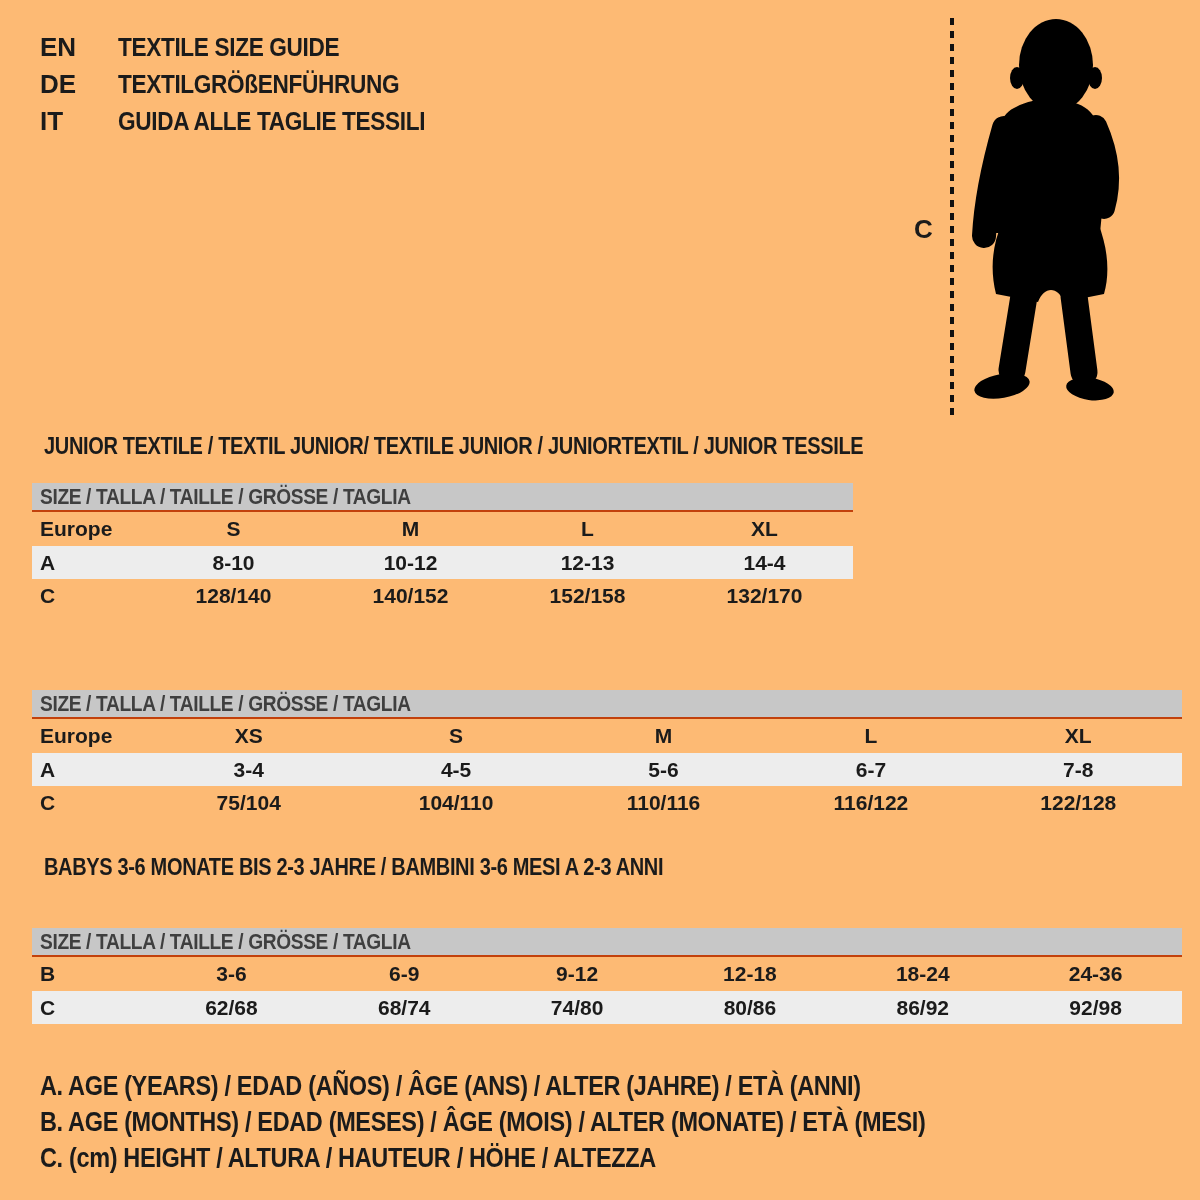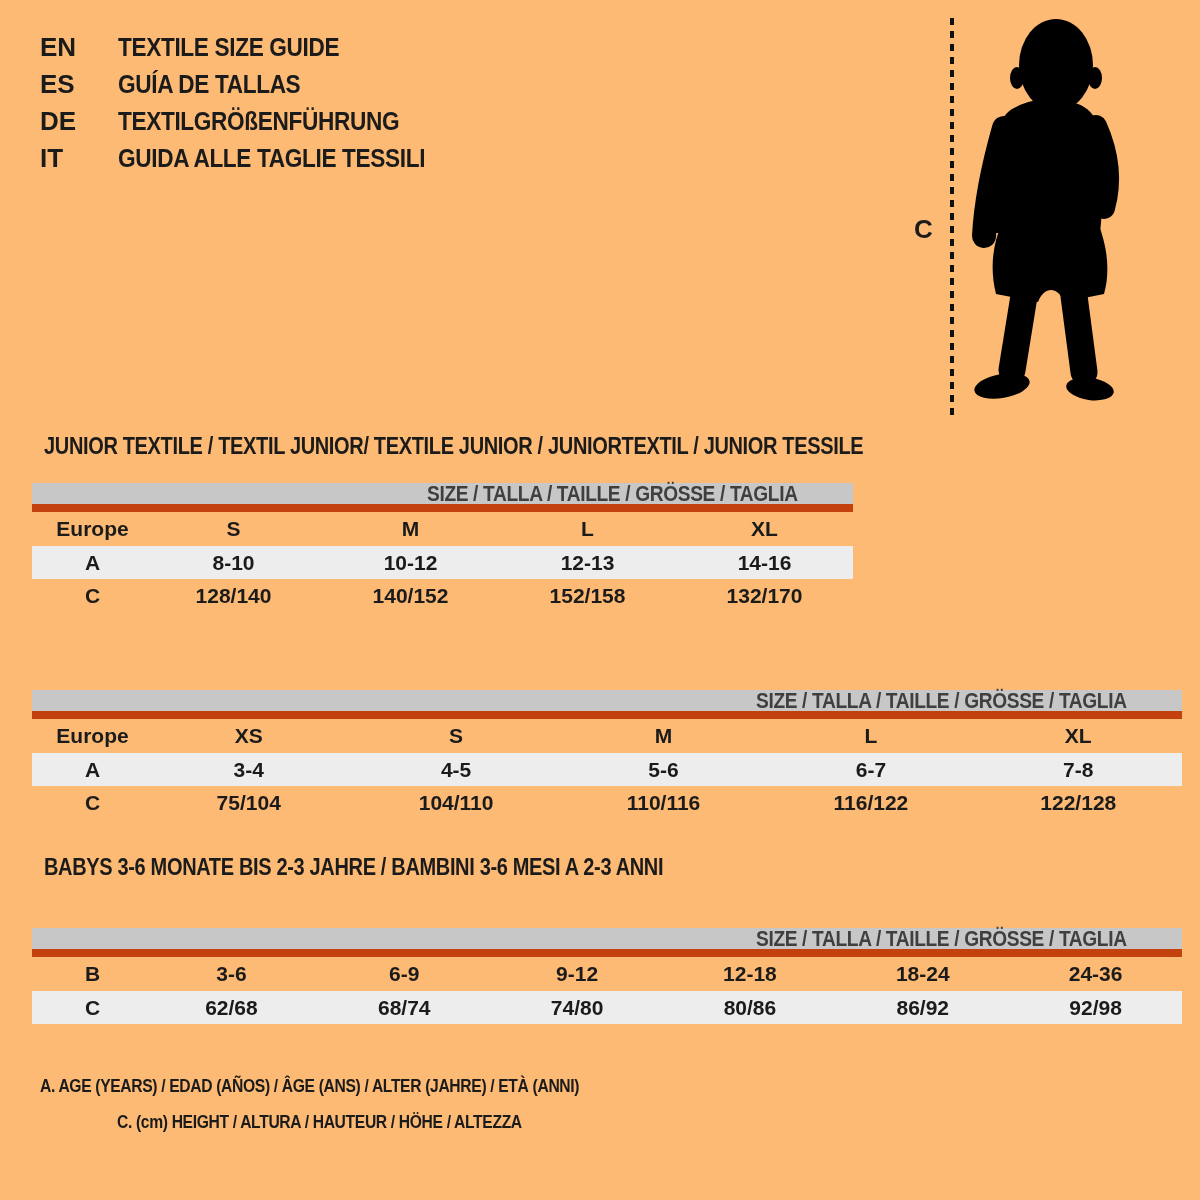--- a/index.html
+++ b/index.html
@@ -23,47 +23,43 @@
   .sec-title{position:absolute;left:44px;font-size:23px;font-weight:bold;line-height:26px;}
   .t-junior{top:433px;}
   .t-children{top:640px;}
   .t-babies{top:850px;line-height:34px;}
   .sub{font-size:0.62em;vertical-align:-0.22em;}
   
   .stable{position:absolute;font-size:21px;font-weight:bold;}
   .tbl-junior{left:32px;top:483px;width:821px;}
   .tbl-children{left:32px;top:690px;width:1150px;}
   .tbl-babies{left:32px;top:928px;width:1150px;}
-  .size-bar{height:29px;background:#c7c7c7;border-bottom:8px solid #c2410c;
+  .size-bar{height:29px;background:#c7c7c7;border-bottom:2px solid #c2410c;
     box-sizing:border-box;display:flex;align-items:center;padding-left:8px;
-    font-size:22px;color:#3f3f3f;justify-content:flex-end;}
+    font-size:22px;color:#3f3f3f;}
   .trow{display:grid;align-items:center;height:33px;}
   .trow.first{height:34px;}
   .cols-4{grid-template-columns:113px repeat(4,1fr);}
   .cols-5{grid-template-columns:113px repeat(5,1fr);}
   .cols-6{grid-template-columns:113px repeat(6,1fr);}
-  .lab{padding-left:8px;text-align:center;}
+  .lab{padding-left:8px;text-align:left;}
   .val{text-align:center;}
   .alt{background:#ededed;}
   
-  .legend{position:absolute;left:40px;top:1068px;font-size:18px;font-weight:bold;line-height:36px;text-align:center;}
+  .legend{position:absolute;left:40px;top:1068px;font-size:27px;font-weight:bold;line-height:36px;}
 </style>
 </head>
 <body>
 
 <div class="canvas">
 
   <div class="lang">
     <div class="lang-row">
       <span class="lang-code">EN</span>
       <span class="cnd">TEXTILE SIZE GUIDE</span>
-    </div>
-    <div class="lang-row">
-      <span class="lang-code">ES</span>
-      <span class="cnd">GUÍA DE TALLAS</span>
     </div>
     <div class="lang-row">
       <span class="lang-code">DE</span>
       <span class="cnd">TEXTILGRÖßENFÜHRUNG</span>
     </div>
     <div class="lang-row">
       <span class="lang-code">IT</span>
       <span class="cnd">GUIDA ALLE TAGLIE TESSILI</span>
     </div>
   </div>
@@ -102,21 +98,21 @@
       <span class="val">S</span>
       <span class="val">M</span>
       <span class="val">L</span>
       <span class="val">XL</span>
     </div>
     <div class="trow cols-4 alt">
       <span class="lab">A</span>
       <span class="val">8-10</span>
       <span class="val">10-12</span>
       <span class="val">12-13</span>
-      <span class="val">14-16</span>
+      <span class="val">14-4</span>
     </div>
     <div class="trow cols-4">
       <span class="lab">C</span>
       <span class="val">128/140</span>
       <span class="val">140/152</span>
       <span class="val">152/158</span>
       <span class="val">132/170</span>
     </div>
   </div>
 
@@ -172,16 +168,17 @@
       <span class="val">68/74</span>
       <span class="val">74/80</span>
       <span class="val">80/86</span>
       <span class="val">86/92</span>
       <span class="val">92/98</span>
     </div>
   </div>
 
   <div class="legend">
     <div><span class="cnd">A. AGE (YEARS) / EDAD (AÑOS) / ÂGE (ANS) / ALTER (JAHRE) / ETÀ (ANNI)</span></div>
+    <div><span class="cnd">B. AGE (MONTHS) / EDAD (MESES) / ÂGE (MOIS) / ALTER (MONATE) / ETÀ (MESI)</span></div>
     <div><span class="cnd">C. (cm) HEIGHT / ALTURA / HAUTEUR / HÖHE / ALTEZZA</span></div>
   </div>
 
 </div>
 
 </body></html>

